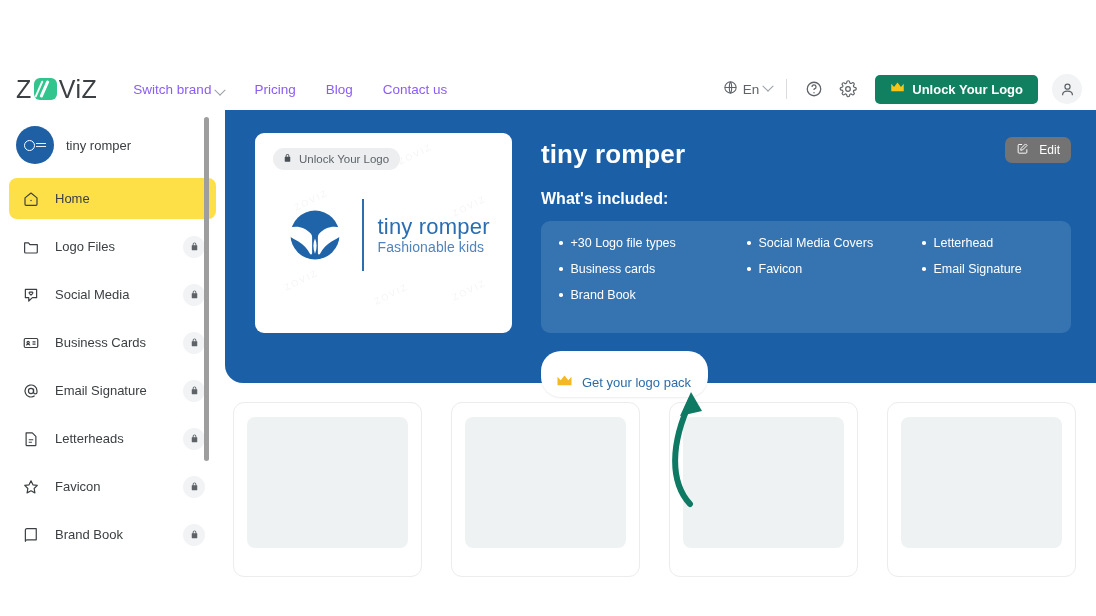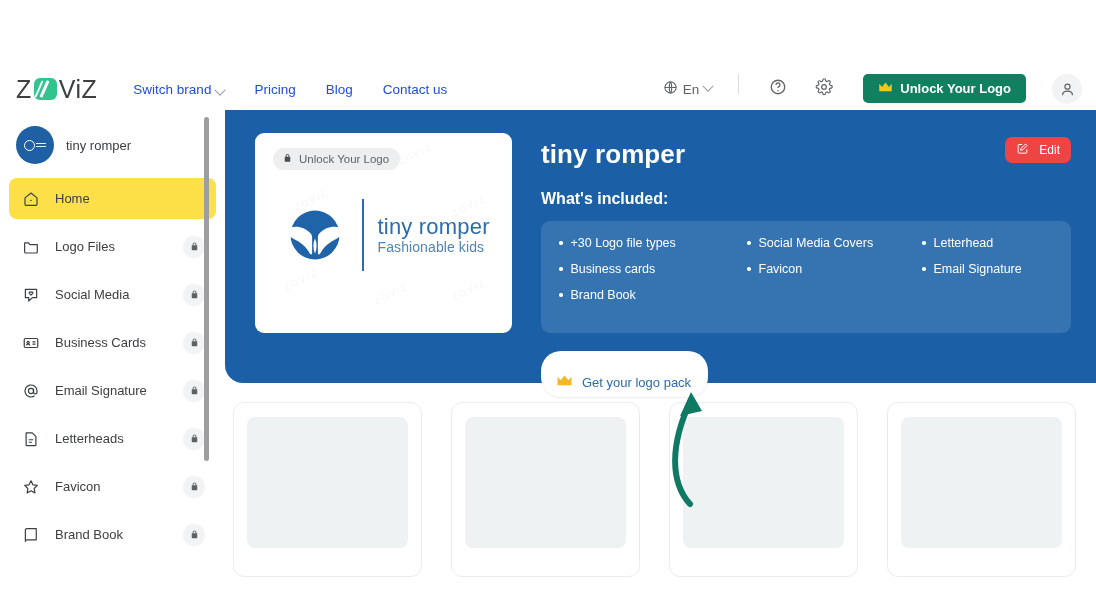--- a/index.html
+++ b/index.html
@@ -34,27 +34,27 @@
     width: 3px; height: 18px; background: #ffffff;
     transform: rotate(24deg); border-radius: 1px;
   }
   .logo-mark::before {
     content: ""; position: absolute; left: 4px; top: 2px;
     width: 2px; height: 18px; background: #ffffff;
     transform: rotate(24deg); border-radius: 1px; opacity:.95;
   }
   .nav { display: flex; align-items: center; gap: 30px; }
   .nav-link {
-    font-size: 13.5px; color: #1d4ed8; cursor: pointer;
+    font-size: 13.5px; color: #8b5cf6; cursor: pointer;
     display: flex; align-items: flex-end; gap: 5px; white-space: nowrap;
   }
   .chev { display:inline-block; width:8px; height:8px; border-right:1.4px solid #9aa0a6;
           border-bottom:1.4px solid #9aa0a6; transform: rotate(45deg) translate(-2px,-2px); }
 
-  .header-right { margin-left: auto; display: flex; gap: 12px; }
+  .header-right { margin-left: auto; display: flex; align-items: center; gap: 0; }
   .lang { display: flex; align-items: center; gap: 5px; font-size: 13.5px; color: #5f6368; cursor:pointer; }
   .divider-v { width: 1px; height: 20px; background: #dadce0; margin: 0 14px; }
   .icon-btn { width: 26px; height: 26px; display: flex; align-items: center; justify-content: center;
               cursor: pointer; margin-right: 8px; }
   .unlock-btn {
     display: flex; align-items: center; gap: 7px;
     background: #108060; color: #fff; font-size: 13px; font-weight: 700;
     padding: 0 15px; height: 29px; border-radius: 5px; cursor: pointer;
     margin-left: 6px;
   }
@@ -126,21 +126,21 @@
   .wm {
     position: absolute; font-size: 9px; color: #000; opacity: .045;
     transform: rotate(-26deg); letter-spacing: 2px; pointer-events: none;
     font-family: "Liberation Sans", sans-serif;
   }
 
   .hero-right { flex: 1; padding-left: 29px; position: relative; }
   .hero-title { font-size: 26px; font-weight: 700; color: #ffffff; letter-spacing: .1px; margin-top: 6px; }
   .edit-btn {
     position: absolute; right: 0; top: 4px; display: flex; align-items: center; gap: 10px;
-    background: #ef4444; color: #fff; font-size: 12px; border-radius: 7px;
+    background: #737373; color: #fff; font-size: 12px; border-radius: 7px;
     padding: 0 11px; height: 26px; cursor: pointer;
   }
   .whats { font-size: 16px; font-weight: 700; color: #ffffff; margin-top: 20px; }
   .feat-panel {
     margin-top: 13px; background: #3574b0; border-radius: 9px;
     padding: 15px 18px 31px 18px; display: grid;
     grid-template-columns: 188px 175px 1fr; row-gap: 12px;
   }
   .feat { font-size: 12.5px; color: #ffffff; display: flex; align-items: center; gap: 8px; white-space: nowrap; }
   .feat .dot { width: 3.5px; height: 3.5px; border-radius: 50%; background: #ffffff; flex: 0 0 3.5px; }

